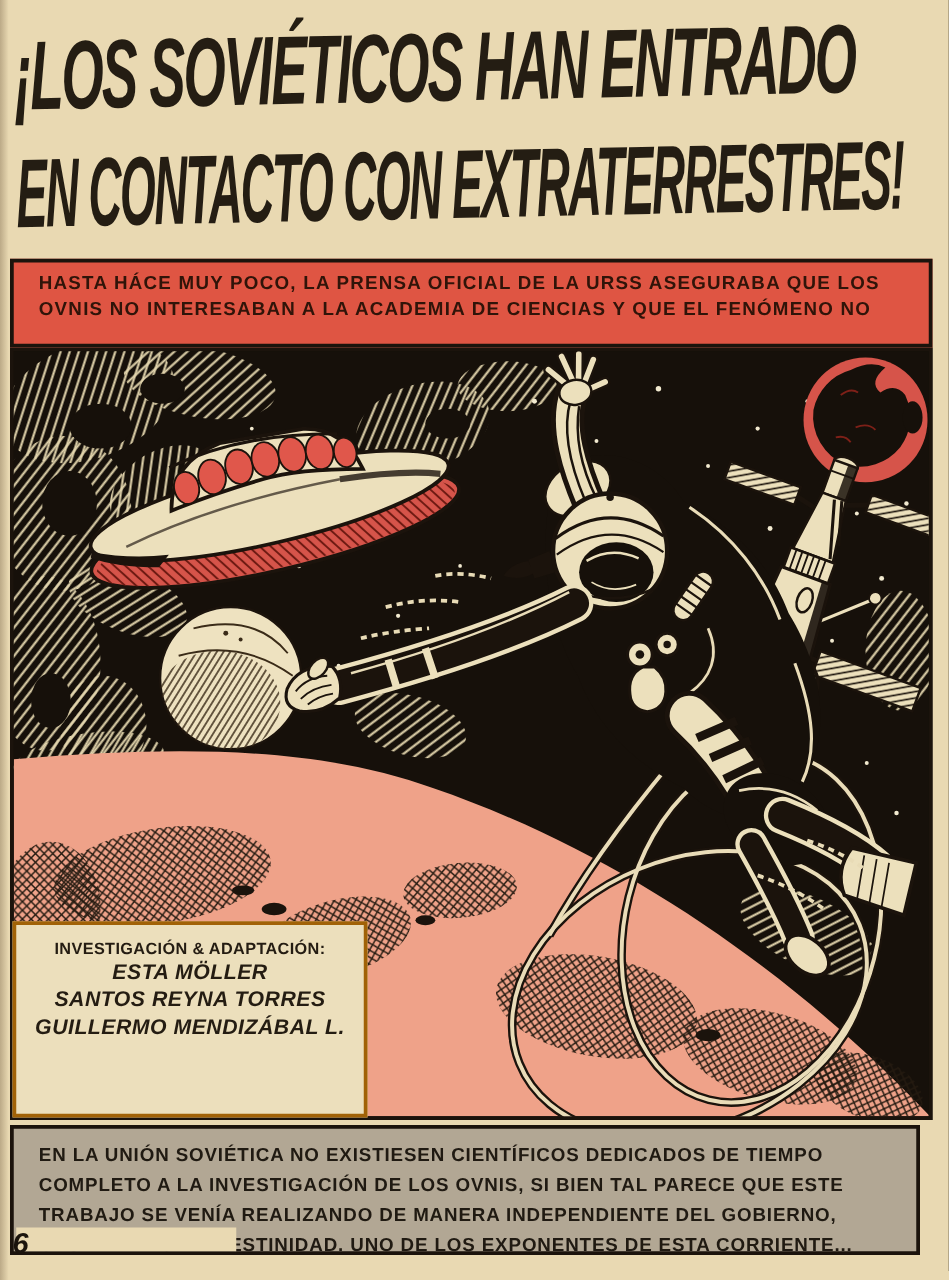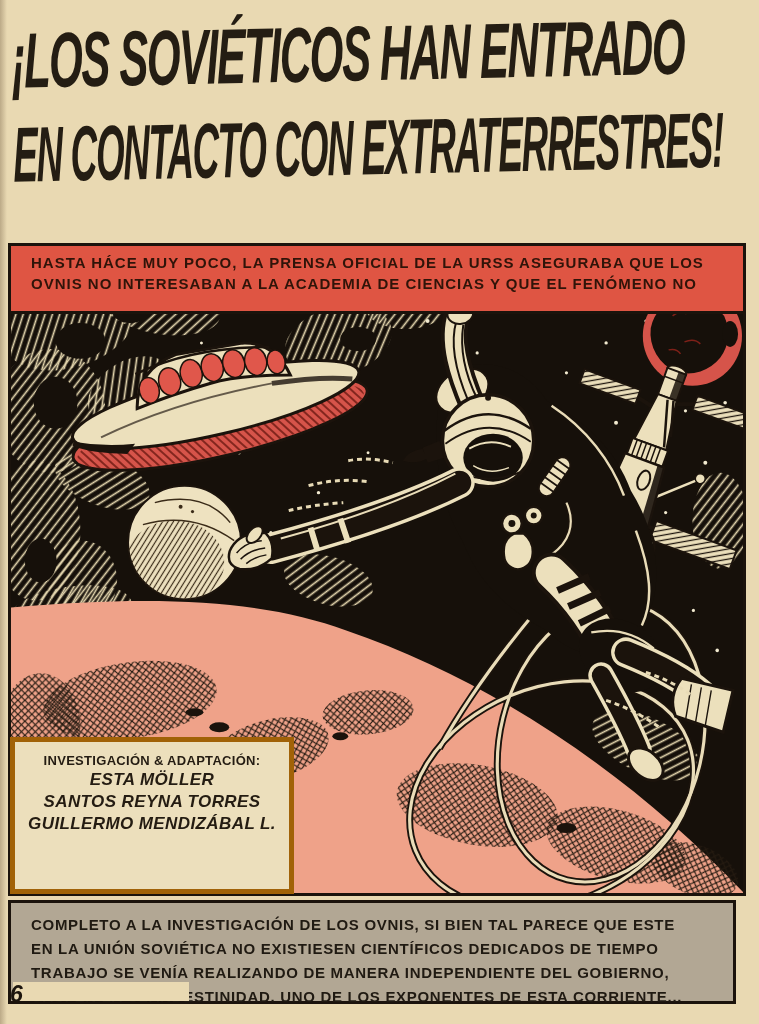--- a/index.html
+++ b/index.html
@@ -25,36 +25,36 @@
     font-weight:bold; font-style:italic; white-space:nowrap;
     font-size:78px; line-height:94px; letter-spacing:-3px;
     transform-origin:0 50%;
   }
   .title-line.l1 { transform:scaleX(0.56); }
   .title-line.l2 { transform:scaleX(0.475); }
   
   .red-box {
     position:absolute; left:8px; top:207px; width:738px; height:71px;
     background:#df5543; border:3px solid #1b130c;
-    padding:6px 0 0 20px; color:#301409; z-index:3;margin-top:36px;
+    padding:6px 0 0 20px; color:#301409; z-index:3;
   }
   .cap-line {
     font-size:15px; font-weight:bold; letter-spacing:1px;
     line-height:21px; white-space:nowrap;
   }
   
   .panel {
     position:absolute; left:8px; top:278px; width:738px; height:618px;
     background:#16100a; border:3px solid #1b130c; z-index:1;
   }
   .panel svg { display:block; width:100%; height:100%; }
   
   .credits {
     position:absolute; left:10px; top:737px; width:284px; height:157px;
-    background:#ecdfbc; border:5px solid #a16207;
+    background:#ecdfbc; border:3px solid #a16207;
     text-align:center; padding-top:10px; color:#241c12; z-index:4;
   }
   .credit-role { font-size:13px; font-weight:bold; letter-spacing:.3px; line-height:17px; }
   .credit-name { font-size:17px; font-weight:bold; font-style:italic; letter-spacing:.4px; line-height:22px; }
   
   .gray-box {
     position:absolute; left:8px; top:900px; width:728px; height:104px;
     background:#b2a794; border:3px solid #1b130c;
     padding:10px 0 0 20px; color:#201a12; z-index:2;
   }
@@ -369,19 +369,19 @@
 </div>
 
 <div class="credits">
   <div class="credit-role">INVESTIGACIÓN &amp; ADAPTACIÓN:</div>
   <div class="credit-name">ESTA MÖLLER</div>
   <div class="credit-name">SANTOS REYNA TORRES</div>
   <div class="credit-name">GUILLERMO MENDIZÁBAL L.</div>
 </div>
 
 <div class="gray-box">
+  <div class="cap-line">EN LA UNIÓN SOVIÉTICA NO EXISTIESEN CIENTÍFICOS DEDICADOS DE TIEMPO</div>
   <div class="cap-line">COMPLETO A LA INVESTIGACIÓN DE LOS OVNIS, SI BIEN TAL PARECE QUE ESTE</div>
-  <div class="cap-line">EN LA UNIÓN SOVIÉTICA NO EXISTIESEN CIENTÍFICOS DEDICADOS DE TIEMPO</div>
   <div class="cap-line">TRABAJO SE VENÍA REALIZANDO DE MANERA INDEPENDIENTE DEL GOBIERNO,</div>
   <div class="cap-line">CASI EN LA CLANDESTINIDAD. UNO DE LOS EXPONENTES DE ESTA CORRIENTE...</div>
 </div>
 <div class="notch"></div>
 <div class="page-num">6</div>
 
 </body></html>

